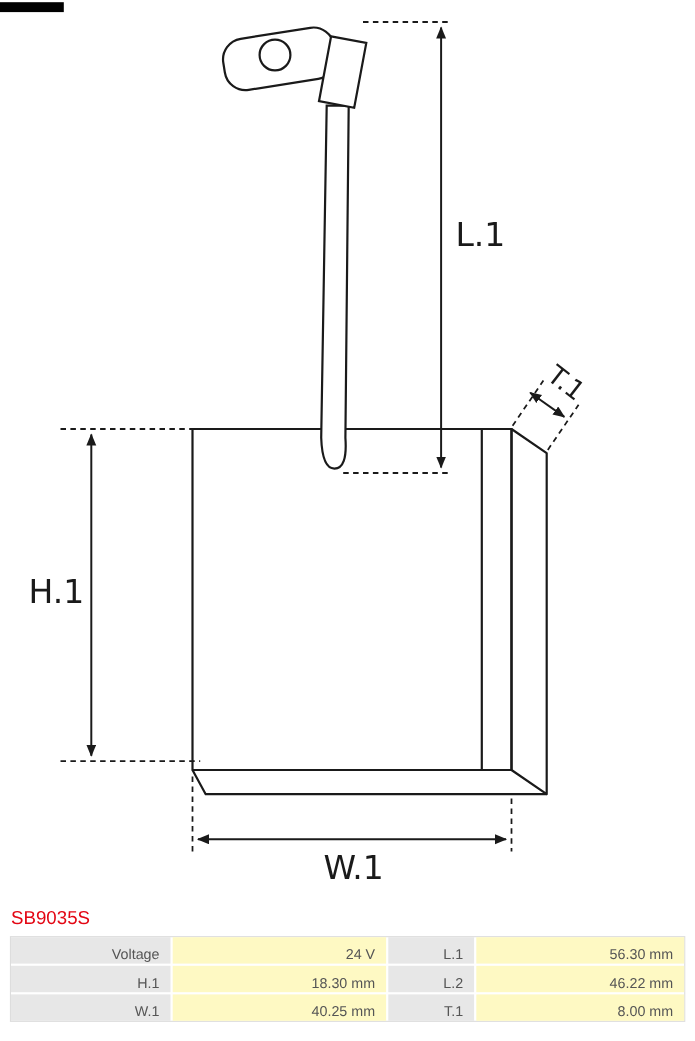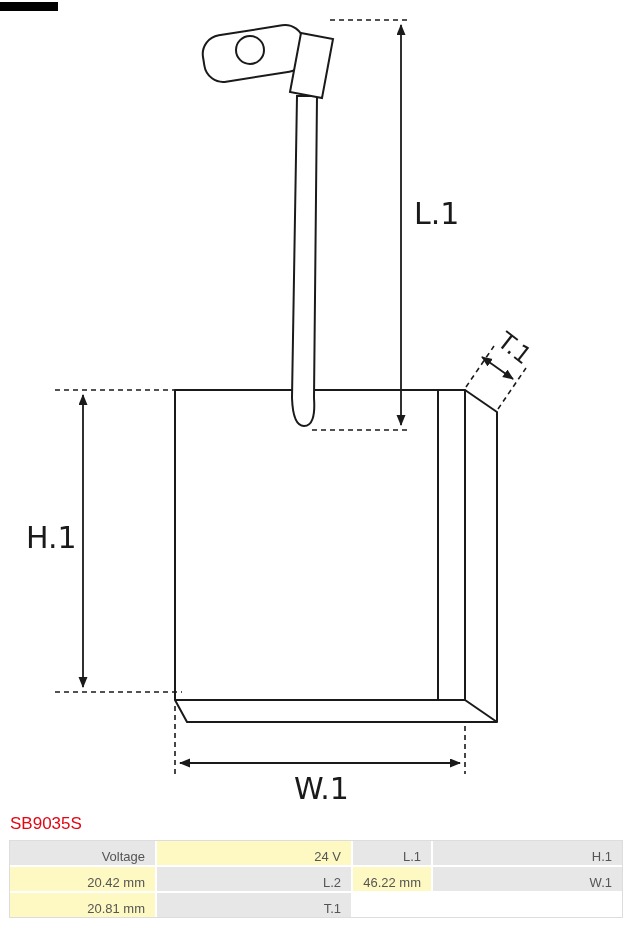--- a/index.html
+++ b/index.html
@@ -4,20 +4,21 @@
 <style>
   html,body{margin:0;padding:0;background:#ffffff;}
   body{width:632px;height:946px;font-family:"Liberation Sans",sans-serif;overflow:hidden;}
   .drawing{display:block;}
   .part-number{
     color:#e30613;
     font-size:17px;
     line-height:20px;
     padding:2px 0 6px 10px;
     font-weight:400;
+    margin-top:11px;
   }
   .spec-table{
     display:grid;
     grid-template-columns:145px 194px 78px 1fr;
     gap:2px;
     margin:0 9px;
     border:1px solid #dddddd;
     background:#ffffff;
   }
   .cell{
@@ -87,22 +88,24 @@
     <text font-size="24" transform="translate(496,344) rotate(38)">T.1</text>
   </g>
 </svg>
 
 <div class="part-number">SB9035S</div>
 
 <div class="spec-table">
   <div class="cell label">Voltage</div>
   <div class="cell value">24 V</div>
   <div class="cell label">L.1</div>
+  <div class="cell value">56.30 mm</div>
 
   <div class="cell label">H.1</div>
-  <div class="cell value">20.42 mm</div>
+  <div class="cell value">18.30 mm</div>
   <div class="cell label">L.2</div>
   <div class="cell value">46.22 mm</div>
 
   <div class="cell label">W.1</div>
-  <div class="cell value">20.81 mm</div>
+  <div class="cell value">40.25 mm</div>
   <div class="cell label">T.1</div>
+  <div class="cell value">8.00 mm</div>
 </div>
 
 </body></html>

